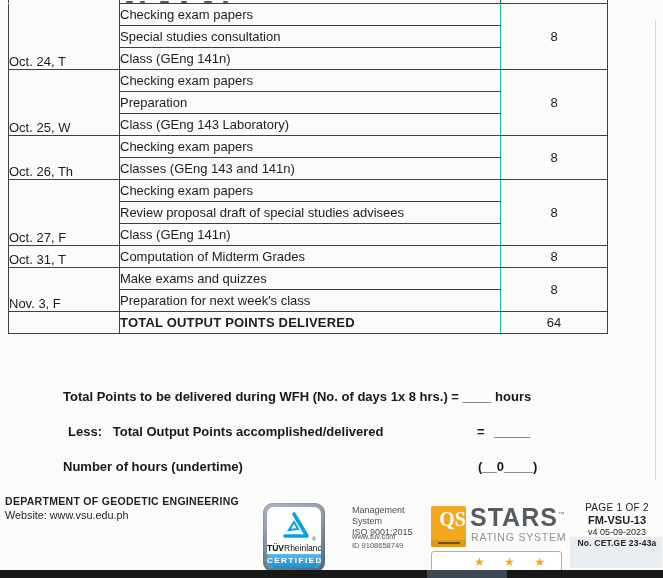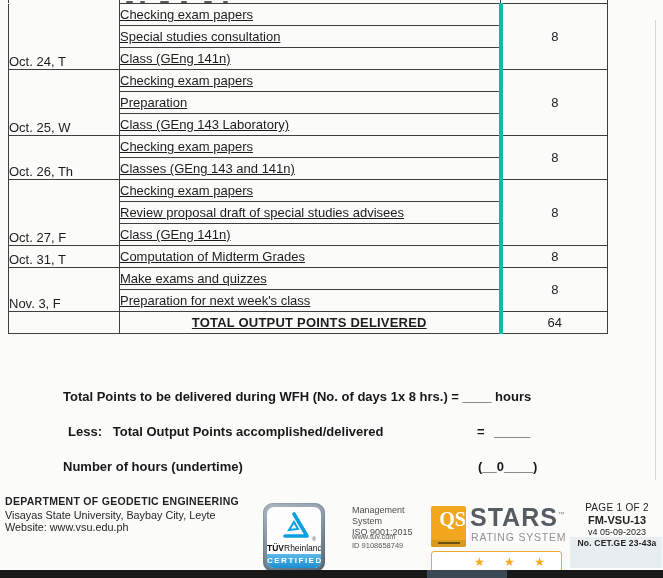--- a/index.html
+++ b/index.html
@@ -19,30 +19,30 @@
     font-size:13px;color:#1d1d1d;
   }
   table.wfh td{padding:0;overflow:hidden;white-space:nowrap;}
   table.wfh tr{height:22px;}
   td.date-cell{
     border-left:1px solid #3f3f3f;border-right:1px solid #3f3f3f;
     border-bottom:1px solid #3f3f3f;
     vertical-align:bottom;padding:0 0 3px 8px;
   }
   td.act-cell{
-    border-right:4px solid #14b8a6;border-bottom:1px solid #3f3f3f;
-    vertical-align:middle;padding-left:10px;text-decoration:underline;
+    border-right:1px solid #14b8a6;border-bottom:1px solid #3f3f3f;
+    vertical-align:middle;padding-left:10px;
   }
   td.pts-cell{
     border-right:1px solid #3f3f3f;border-bottom:1px solid #3f3f3f;
     text-align:center;vertical-align:middle;
   }
   td.top-edge{border-top:1px solid #3f3f3f;}
   tr.total-row{height:23px;}
-  tr.total-row .act-cell{font-weight:bold;letter-spacing:.2px;text-align:center;}
+  tr.total-row .act-cell{font-weight:bold;letter-spacing:.2px;}
   
   .summary span{position:absolute;font-weight:bold;font-size:13px;color:#181818;white-space:pre;}
   
   .dept{position:absolute;left:5px;top:496px;line-height:11.8px;color:#1f1f1f;}
   .dept .dept-name{font-size:10.5px;font-weight:bold;letter-spacing:.3px;margin-bottom:2px;}
   .dept .dept-line{font-size:10.8px;}
   
   .tuv-badge{
     position:absolute;left:263px;top:503px;width:62px;height:69px;
     border-radius:10px;background:linear-gradient(160deg,#aeb9c4,#55687a);
@@ -203,21 +203,20 @@
   <span style="left:63px;top:389px;">Total Points to be delivered during WFH (No. of days 1x 8 hrs.) = ____ hours</span>
   <span style="left:68px;top:424px;">Less:   Total Output Points accomplished/delivered</span>
   <span style="left:477px;top:424px;">=</span>
   <span style="left:494px;top:424px;">_____</span>
   <span style="left:63px;top:459px;">Number of hours (undertime)</span>
   <span style="left:478px;top:459px;">(__0____)</span>
 </div>
 
 <div class="dept">
   <div class="dept-name">DEPARTMENT OF GEODETIC ENGINEERING</div>
-  <div class="dept-line">Visayas State University, Baybay City, Leyte</div>
   <div class="dept-line">Website: www.vsu.edu.ph</div>
 </div>
 
 <div class="tuv-badge">
   <div class="tuv-inner">
     <svg class="tuv-tri" width="34" height="30" viewBox="0 0 34 30">
       <path d="M17 3 L30 25 H8" fill="none" stroke="#0a9fe0" stroke-width="3.6" stroke-linejoin="round" stroke-linecap="round"></path>
       <path d="M12 19 L17 11 L21 18 Z" fill="none" stroke="#0a9fe0" stroke-width="2"></path>
     </svg>
     <span class="tuv-reg">®</span>

